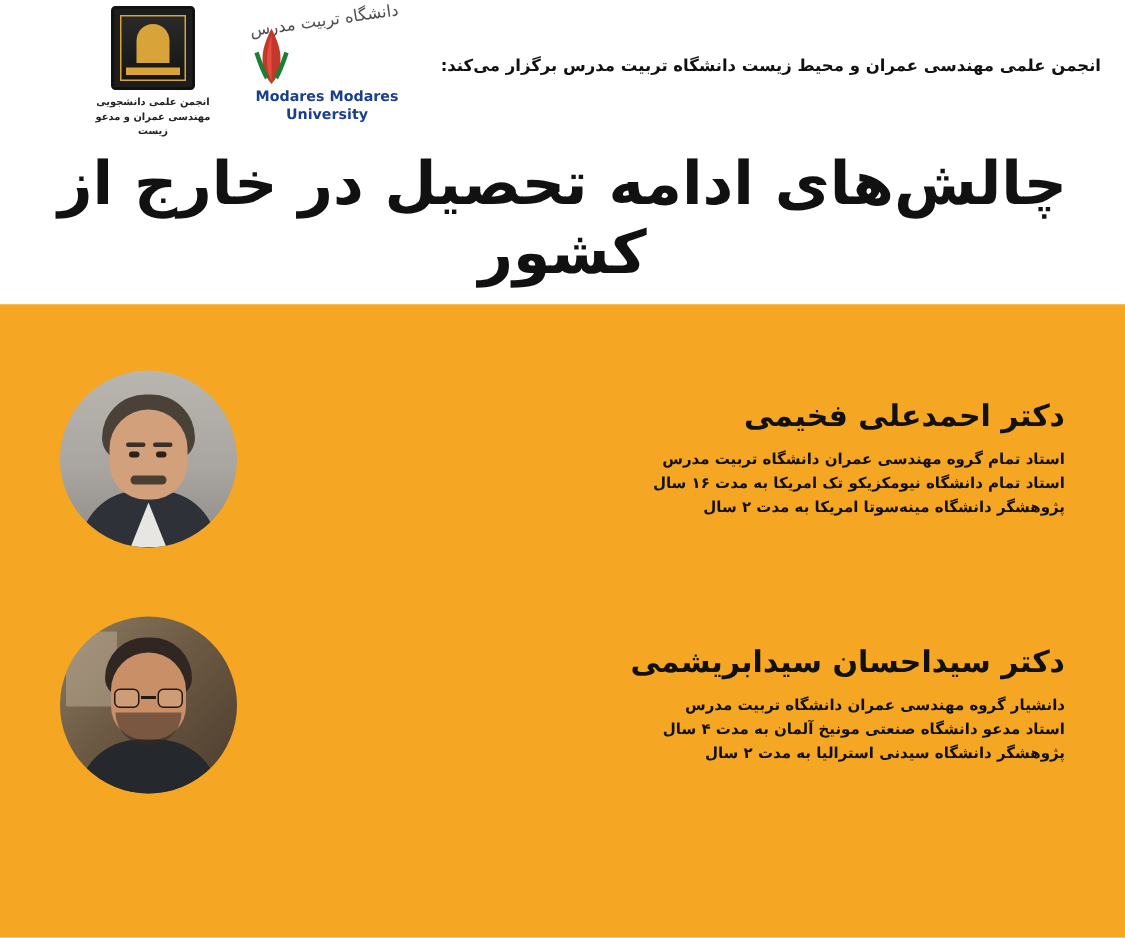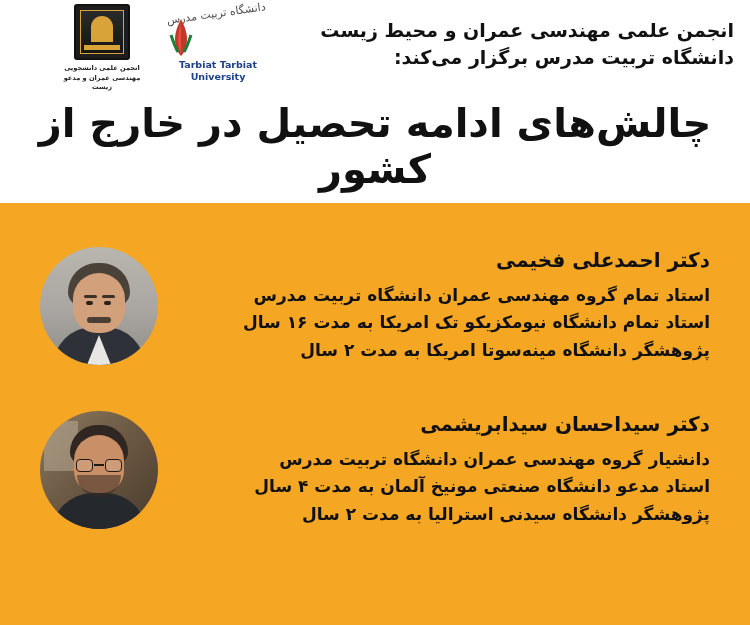--- a/index.html
+++ b/index.html
@@ -29,21 +29,21 @@
     background: #ffffff;
     display: flex;
     flex-direction: row;
     align-items: center;
     box-sizing: border-box;
     padding: 4px 10px 4px 8px;
   }
   .header-text {
     flex: 1 1 auto;
     text-align: right;
-    font-size: 19px;
+    font-size: 11px;
     font-weight: bold;
     color: #111111;
     line-height: 1.4;
     padding-right: 6px;
     padding-left: 12px;
     direction: rtl;
   }
   .logo-group {
     flex: 0 0 auto;
     display: flex;
@@ -372,21 +372,21 @@
     padding-left: 6px;
   }
   .speaker-name {
     font-size: 20px;
     font-weight: bold;
     color: #111111;
     margin-bottom: 10px;
     letter-spacing: -0.3px;
   }
   .speaker-line {
-    font-size: 17px;
+    font-size: 10px;
     font-weight: bold;
     color: #111111;
     line-height: 1.62;
     letter-spacing: -0.2px;
   }
 </style>
 </head>
 <body>
 
 <div class="poster">
@@ -410,21 +410,21 @@
 
       <div class="logo-tmu">
         <div class="script">دانشگاه تربیت مدرس</div>
         <svg class="tulip" viewBox="0 0 30 40">
           <path d="M15 2 C11 10 9 16 9 22 C9 30 12 36 15 39 C18 36 21 30 21 22 C21 16 19 10 15 2 Z" fill="#c0392b"></path>
           <path d="M15 6 C13 12 12 18 12 23 C12 29 13.5 34 15 37 Z" fill="#e74c3c"></path>
           <path d="M5 18 C7 24 9 30 12 35" stroke="#1e7e34" stroke-width="3" fill="none"></path>
           <path d="M25 18 C23 24 21 30 18 35" stroke="#1e7e34" stroke-width="3" fill="none"></path>
         </svg>
         <div class="tmu-en">
-          <div>Tarbiat Tarbiat</div>
+          <div>Modares Modares</div>
           <div>University</div>
         </div>
       </div>
 
     </div>
   </div>
 
 
   <div class="main-band">
     <div class="main-title">چالش‌های ادامه تحصیل در خارج از کشور</div>

